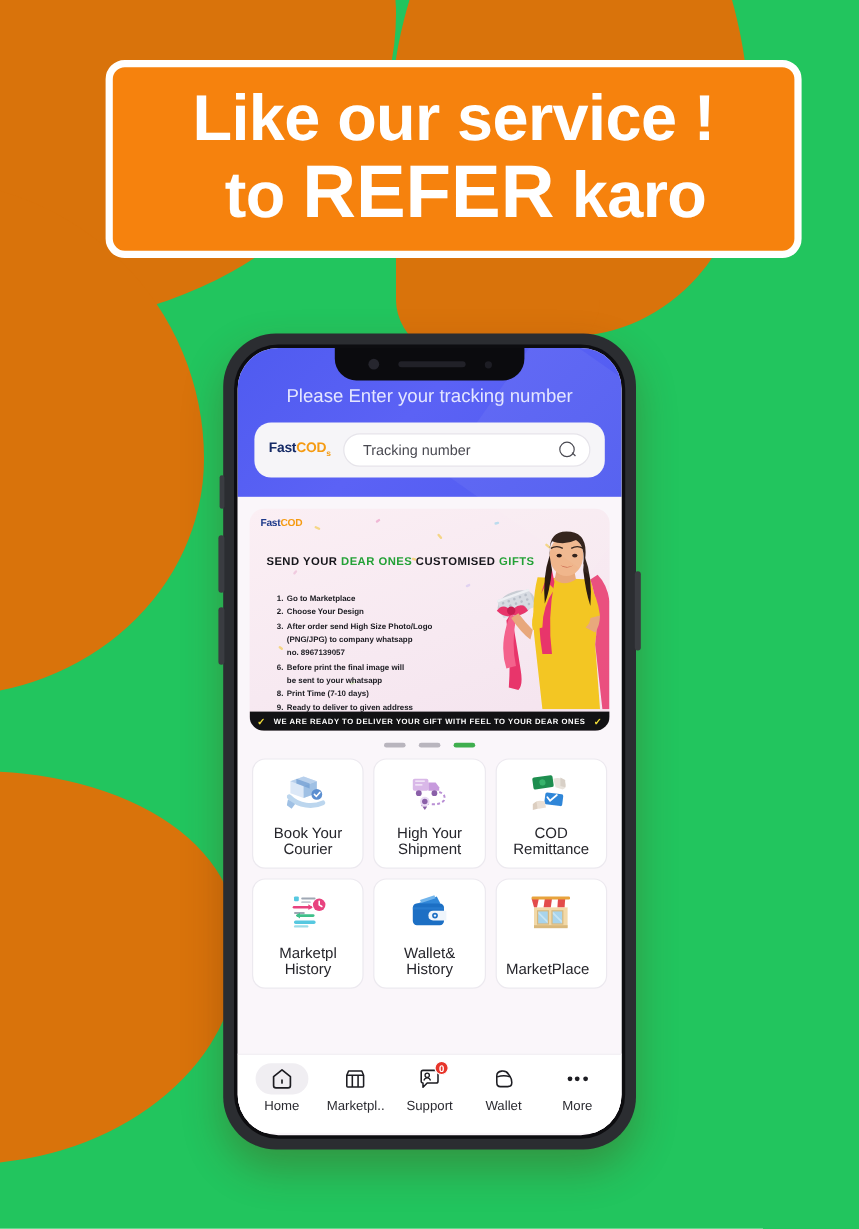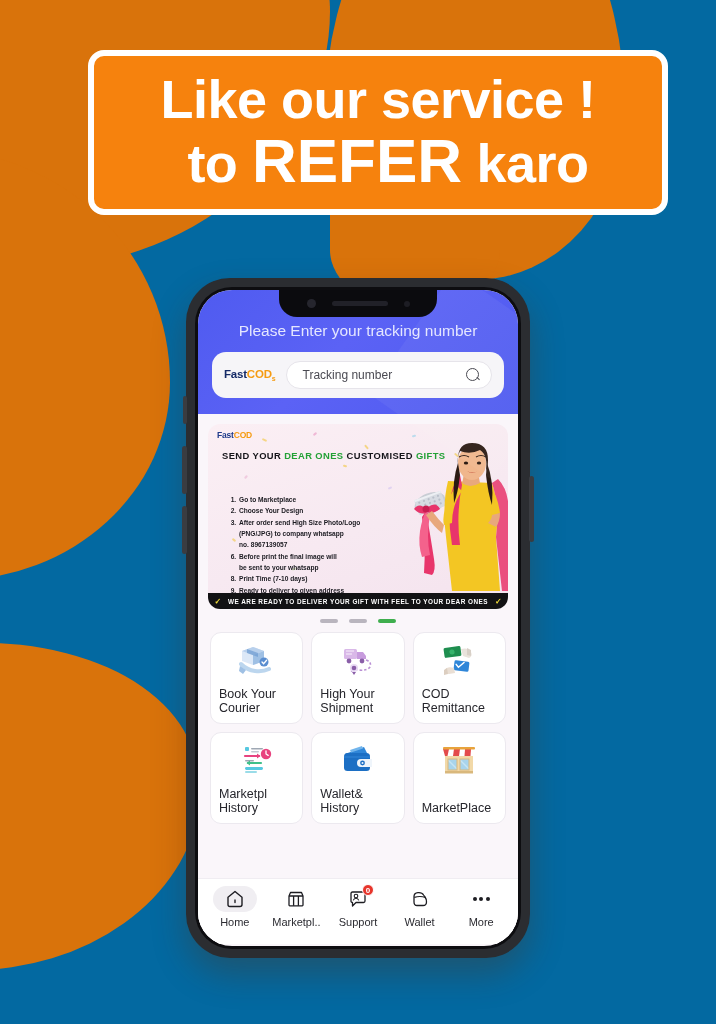--- a/index.html
+++ b/index.html
@@ -4,21 +4,21 @@
 <style>
   * { box-sizing: border-box; margin: 0; padding: 0; }
   html, body {
     width: 716px; height: 1024px;
     overflow: hidden;
     font-family: "Liberation Sans", sans-serif;
   }
   #stage {
     position: relative;
     width: 716px; height: 1024px;
-    background: #0369a1;
+    background: #22c55e;
     overflow: hidden;
   }
 
   
   .blob { position: absolute; background: #D9730B; border-radius: 50%; }
   #blob-topleft {
     left: -230px; top: -200px;
     width: 560px; height: 470px;
     border-radius: 48% 52% 55% 45% / 50% 45% 55% 50%;
   }
@@ -203,21 +203,21 @@
     background: linear-gradient(160deg, #FBEFF4 0%, #F7E9F1 55%, #F4E3EE 100%);
   }
   .confetti { position: absolute; border-radius: 1px; opacity: .65; }
   #promo-logo {
     position: absolute; left: 9px; top: 6px;
     font-size: 8.5px; font-weight: bold; letter-spacing: -.2px;
   }
   #promo-logo .logo-fast { color: #1E3A8A; }
   #promo-logo .logo-cod  { color: #F59B12; }
   #promo-headline {
-    position: absolute; left: 14px; top: 24px;
+    position: absolute; left: 14px; top: 36px;
     font-size: 9.4px; font-weight: bold;
     letter-spacing: .4px; line-height: 1.65;
     color: #15151A;
   }
   #promo-headline .hl { color: #23A136; }
   #promo-steps {
     position: absolute; left: 22px; top: 70px;
     font-size: 6.6px; font-weight: bold;
     line-height: 1.72; color: #1A1A20;
   }
@@ -271,21 +271,21 @@
     flex-direction: column;
     align-items: flex-start;
     justify-content: space-between;
   }
   .tile-icon {
     width: 100%; height: 36px;
     display: flex; align-items: center; justify-content: center;
   }
   .tile-label {
     font-size: 12.5px; color: #26262C;
-    line-height: 1.18; text-align: left;
+    line-height: 1.18; text-align: center;
   }
 
   
   #bottom-nav {
     position: absolute;
     left: 0; right: 0; bottom: 0;
     height: 66px;
     background: #FFFFFF;
     border-top: 1px solid #F0EDF2;
     display: flex;

